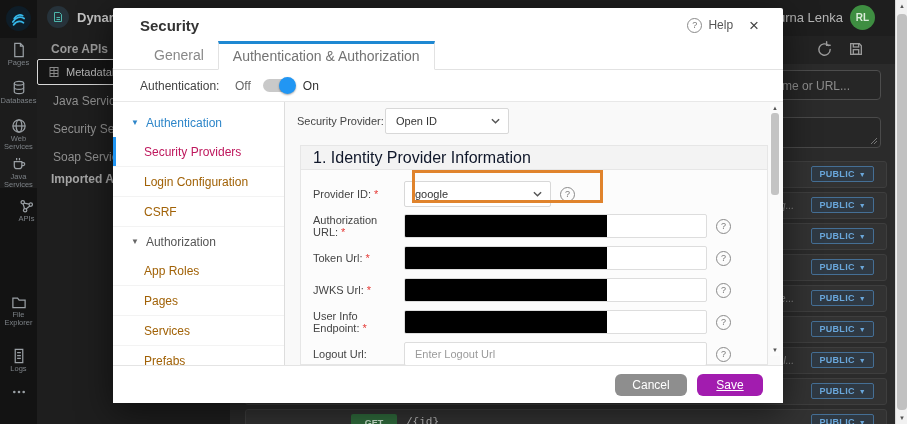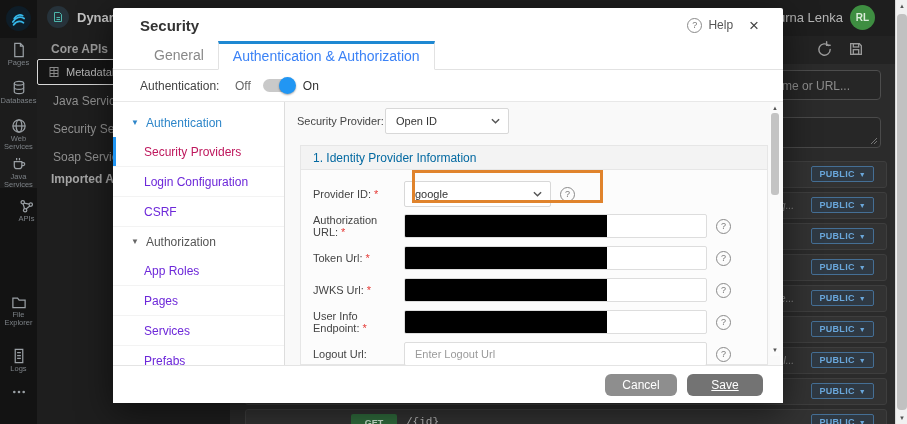--- a/index.html
+++ b/index.html
@@ -69,70 +69,70 @@
   .m-head { position:relative; height:34px; }
   .m-title { position:absolute; left:27px; top:9px; font-size:15px; color:#333; font-weight:bold; }
   .m-ctrls { position:absolute; right:24px; top:0; height:34px; display:flex; align-items:center; gap:16px; }
   .helpwrap { display:flex; align-items:center; gap:6px; color:#555; font-size:12px; }
   .qicon { width:15px; height:15px; border-radius:50%; border:1.3px solid #8a8a8a; color:#777;
            font-size:9px; display:flex; align-items:center; justify-content:center; }
   .xicon { font-size:17px; color:#444; line-height:17px; }
 
   .m-tabs { position:relative; height:28px; border-bottom:1px solid #e2e2e2; display:flex; align-items:flex-end; padding-left:27px; }
   .tab { font-size:14px; color:#888; padding:0 14px; height:27px; line-height:27px; }
-  .tab.active { color:#3b82f6; background:#fff; border:1px solid #e2e2e2; border-bottom:1px solid #fff;
+  .tab.active { color:#737373; background:#fff; border:1px solid #e2e2e2; border-bottom:1px solid #fff;
                 border-top:3px solid #1e88d2; height:29px; line-height:24px; margin-bottom:-1px; }
 
   .m-toggle-row { height:32px; border-bottom:1px solid #e8e8e8; display:flex; align-items:center; padding-left:27px; }
   .tg-label { font-size:12px; color:#444; width:95px; }
   .tg-off { font-size:12px; color:#666; margin-right:12px; }
   .tg-on  { font-size:12px; color:#333; margin-left:10px; }
   .switch { position:relative; width:30px; height:13px; border-radius:7px; background:#c9c9c9; }
   .knob { position:absolute; right:-3px; top:-2px; width:17px; height:17px; border-radius:50%;
           background:#2196f3; box-shadow:0 1px 2px rgba(0,0,0,.35); }
 
   .m-body { display:flex; height:263px; }
   .m-nav { width:172px; border-right:1px solid #ddd; padding-top:6px; }
   .nav-head { height:29px; display:flex; align-items:center; gap:7px; padding-left:18px; font-size:12px; color:#555; }
   .nav-head .tri { font-size:8px; color:#666; }
   .nav-head.blue, .nav-head.blue .tri { color:#2e86c9; }
-  .nav-item { height:30px; line-height:30px; padding-left:31px; font-size:12px; color:#6d28d9;
+  .nav-item { height:30px; line-height:30px; padding-left:31px; font-size:12px; color:#a16207;
               border-bottom:1px solid #f3f3f3; }
   .nav-item.active { color:#be185d; box-shadow:inset 3px 0 0 #2196f3; }
 
   .m-form { position:relative; flex:1; background:#f9f9f9; overflow:hidden; }
   .sp-row { position:absolute; left:12px; top:6px; display:flex; align-items:center; }
   .sp-label { font-size:11px; color:#444; width:88px; }
   .sel { position:relative; height:26px; background:#fff; border:1px solid #d8d8d8; border-radius:2px;
          font-size:11px; color:#333; line-height:24px; padding-left:10px; }
   .sel .chev { position:absolute; right:8px; top:9px; width:9px; height:7px; }
   .section { position:absolute; left:15px; top:43px; width:468px; bottom:0;
              background:#fcfcfc; border:1px solid #e6e6e6; }
-  .sec-head { height:24px; line-height:24px; padding-left:12px; font-size:12px; color:#0369a1;
+  .sec-head { height:24px; line-height:24px; padding-left:12px; font-size:16px; color:#0f172a;
               background:#f3f3f3; border-bottom:1px solid #e6e6e6; }
   .sec-body { padding-top:8px; }
   .f-row { height:32px; display:flex; align-items:center; }
   .f-label { width:103px; padding-left:12px; font-size:11px; color:#444; }
   .req { color:#e53935; margin-left:3px; }
   .inp { position:relative; width:303px; height:24px; background:#fff; border:1px solid #ddd; border-radius:2px; overflow:hidden; }
   .inp .bar { position:absolute; left:0; top:0; height:100%; width:67%; background:#000; }
   .inp .ph2 { position:absolute; left:10px; top:5px; font-size:11px; color:#9a9a9a; }
   .f-help { margin-left:9px; }
   .orange-box { position:absolute; left:127px; top:68px; width:191px; height:33px;
                 border:3px solid #e0832c; z-index:5; pointer-events:none; }
   .inner-scroll { position:absolute; right:3px; top:2px; width:10px; height:252px; background:#fbfbfb; }
   .inner-scroll .ia { position:absolute; left:0; width:10px; text-align:center; font-size:6px; color:#555; }
   .inner-scroll .ithumb { position:absolute; left:1px; width:8px; top:9px; height:82px; background:#c4c4c4; border-radius:3px; }
 
   .m-footer { position:relative; height:38px; border-top:1px solid #e4e4e4; background:#fff;
               display:flex; align-items:center; justify-content:flex-end; gap:10px; padding-right:20px; }
   .btn { height:22px; border:none; border-radius:6px; font-size:12px; color:#fff;
          font-family:"Liberation Sans", sans-serif; }
   .btn-cancel { width:72px; background:#8e8e8e; }
-  .btn-save { width:76px; background:#737373;text-decoration:underline; }
+  .btn-save { width:66px; background:#a21caf;text-decoration:underline; }
   svg { display:block; }
 </style>
 </head>
 <body>
 
 <div class="stage">
 
   <aside class="rail">
     <div class="rail-strip"></div>
     <div class="logo">

